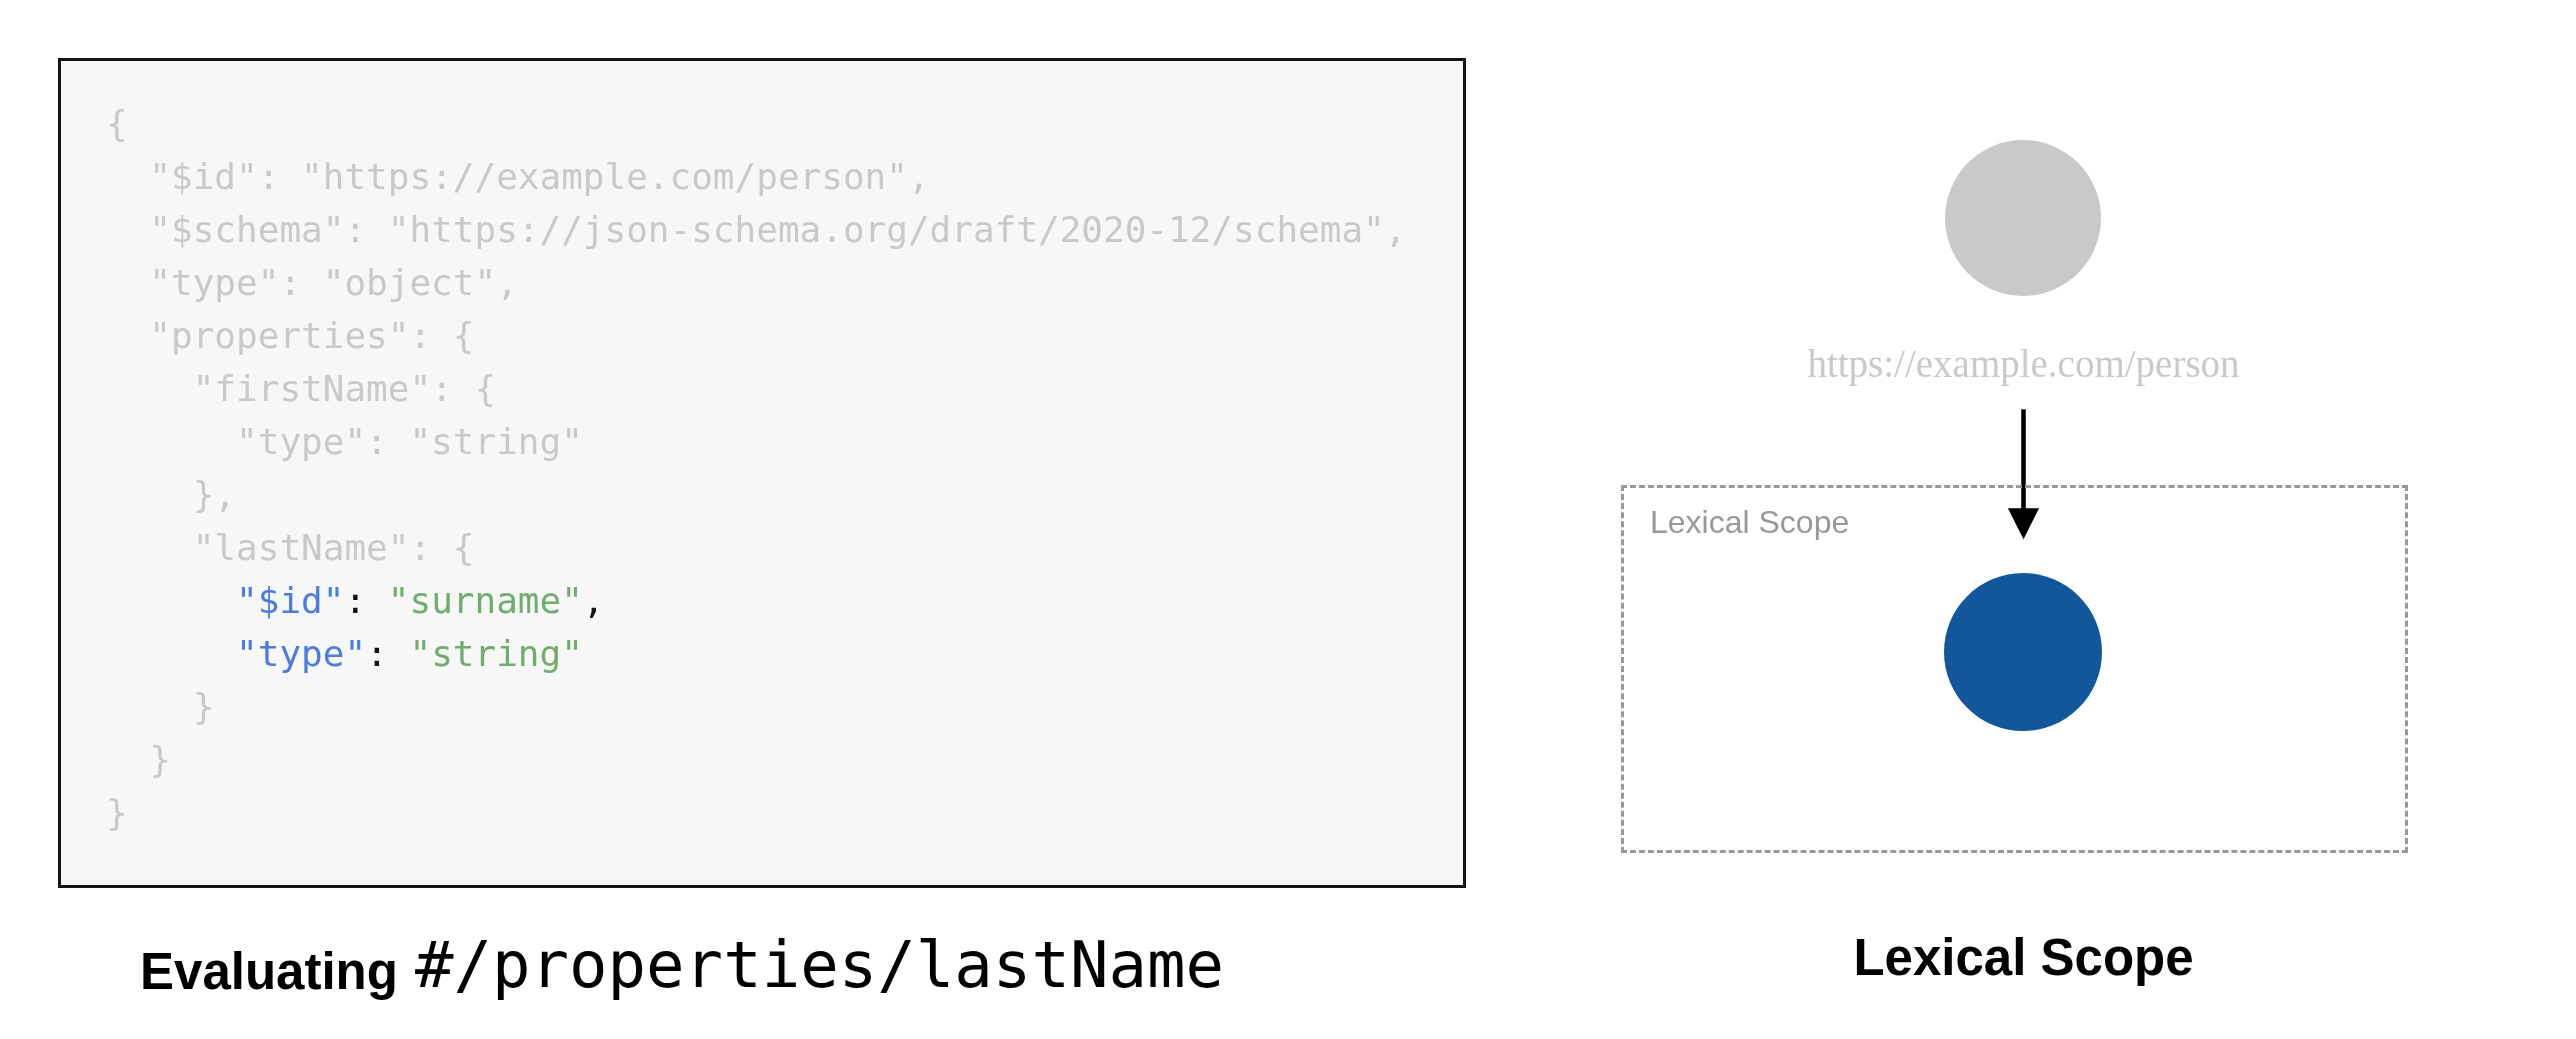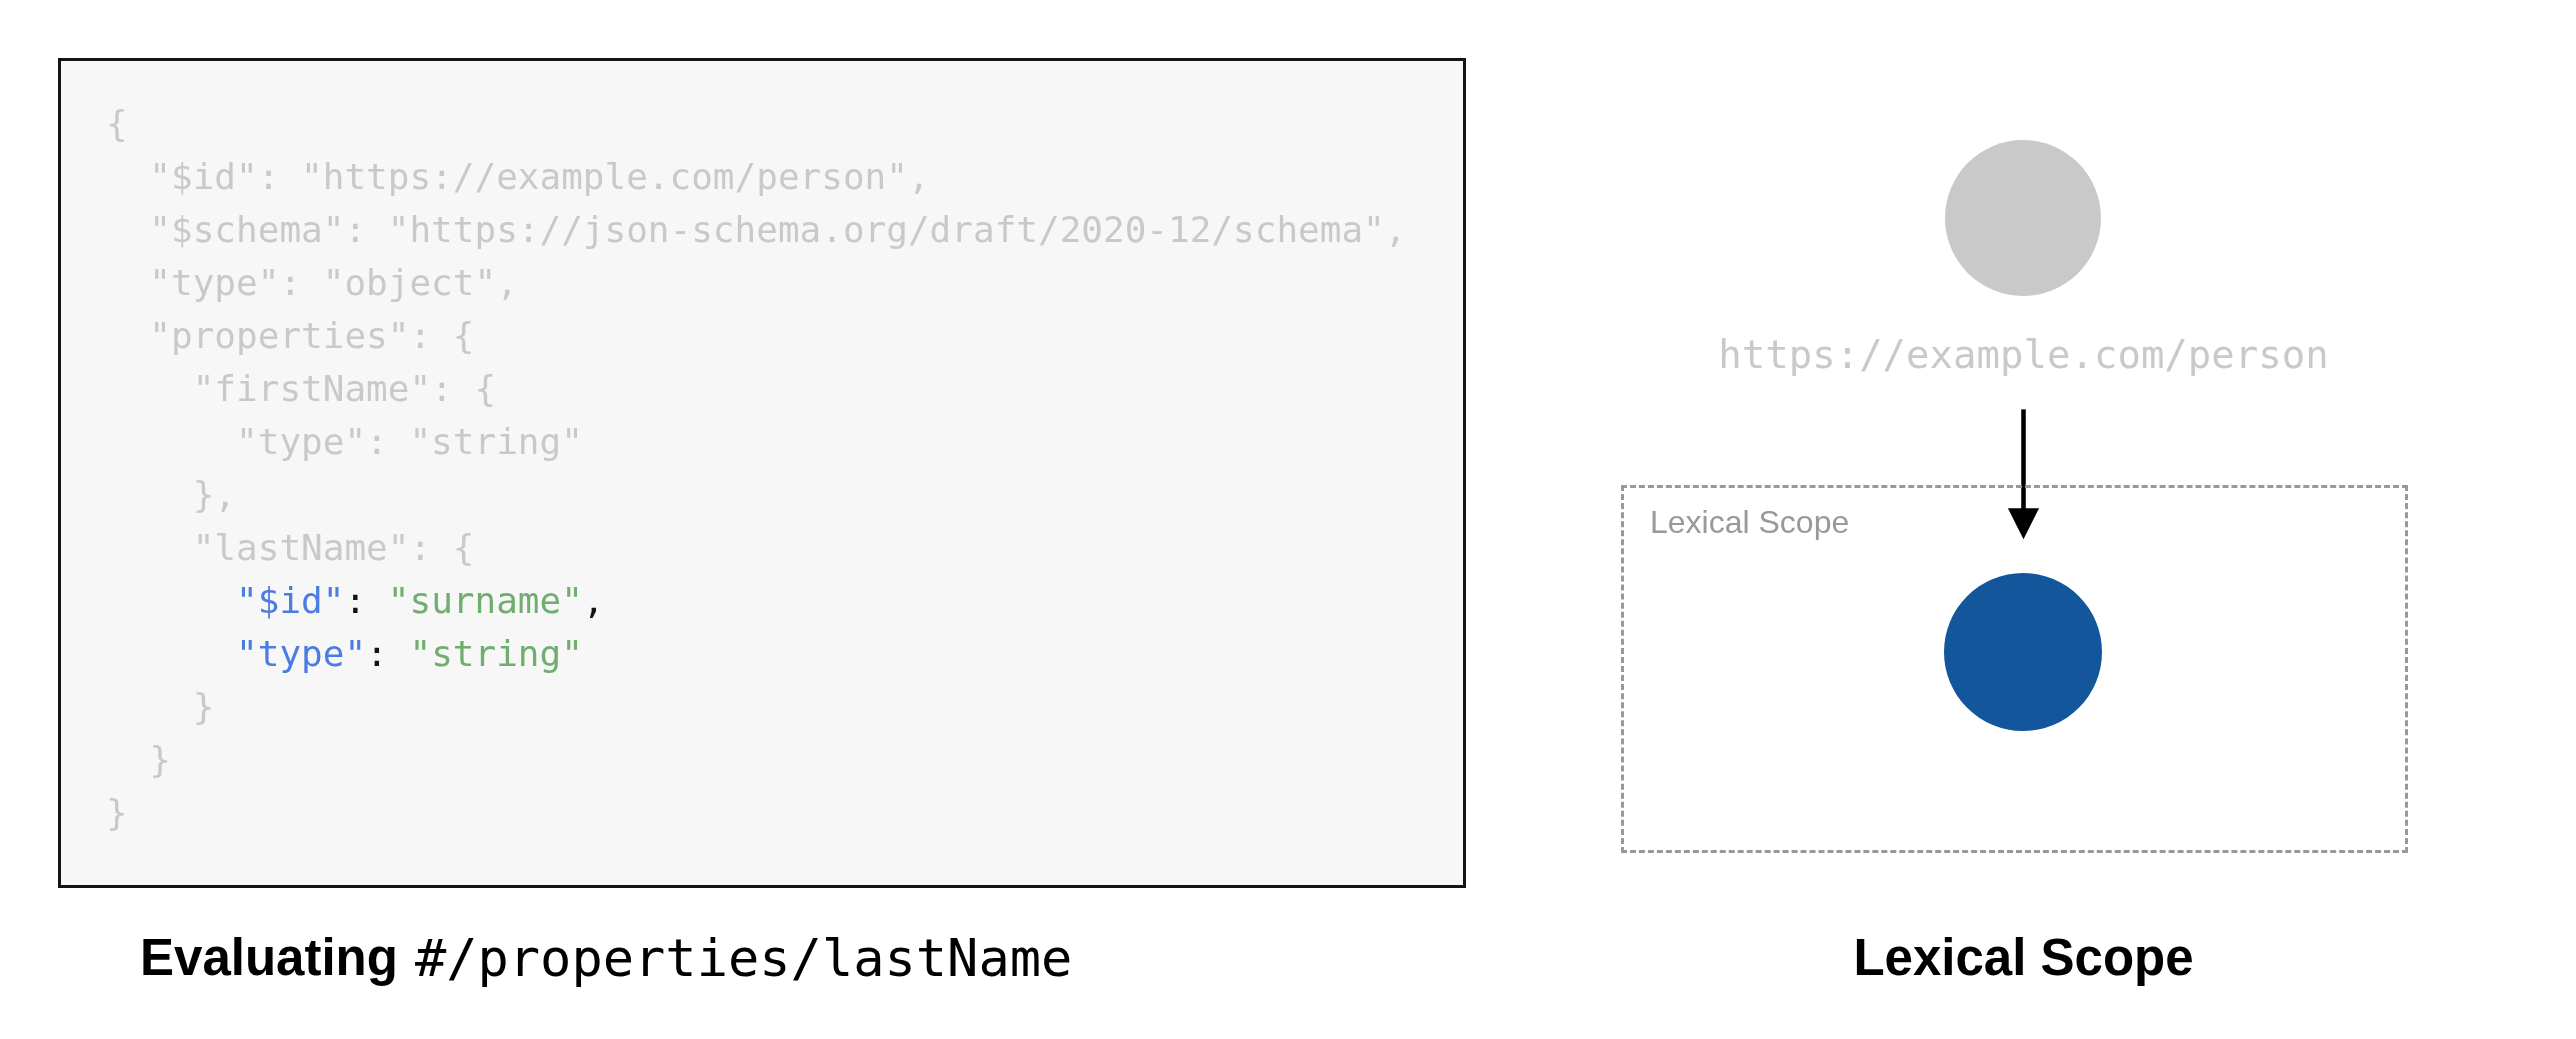--- a/index.html
+++ b/index.html
@@ -30,37 +30,37 @@
     font-size:36px;line-height:53px;white-space:pre;
   }
   .code-line{height:53px;}
   .seg-muted{color:var(--code-muted);}
   .seg-key{color:var(--code-key);}
   .seg-string{color:var(--code-string);}
   .seg-plain{color:var(--code-plain);}
 
   .caption-left{
     position:absolute;left:140px;top:930px;
-    display:flex;align-items:flex-start;gap:17px;color:#000;
+    display:flex;align-items:flex-end;gap:17px;color:#000;
   }
   .caption-left .bold-part{font-weight:bold;font-size:51px;line-height:1.1;}
   .caption-left .mono-part{
-    font-family:"DejaVu Sans Mono", monospace;font-size:52px;line-height:1.1;
+    font-family:"DejaVu Sans Mono", monospace;font-size:64px;line-height:1.1;
   }
 
   
   .node{position:absolute;border-radius:50%;}
   .parent-node{left:1945px;top:140px;width:156px;height:156px;background:var(--node-gray);}
   .child-node{left:1944px;top:573px;width:158px;height:158px;background:var(--node-blue);}
 
   .url-text{
     position:absolute;left:1595px;width:857px;text-align:center;
     font-family:"DejaVu Sans Mono", monospace;font-size:39px;line-height:43px;
   }
-  .parent-url{top:333px;color:var(--node-gray);}
+  .parent-url{top:342px;color:var(--node-gray);font-family:Liberation Serif, serif;}
   .child-url{top:774px;color:var(--node-blue);}
 
   .arrow-svg{position:absolute;left:2004px;top:408px;width:39px;height:134px;}
 
   .scope-box{
     position:absolute;left:1621px;top:485px;width:787px;height:368px;
     border:3.2px dashed var(--scope-gray);background:transparent;
   }
   .scope-label{
     position:absolute;left:26px;top:17px;

